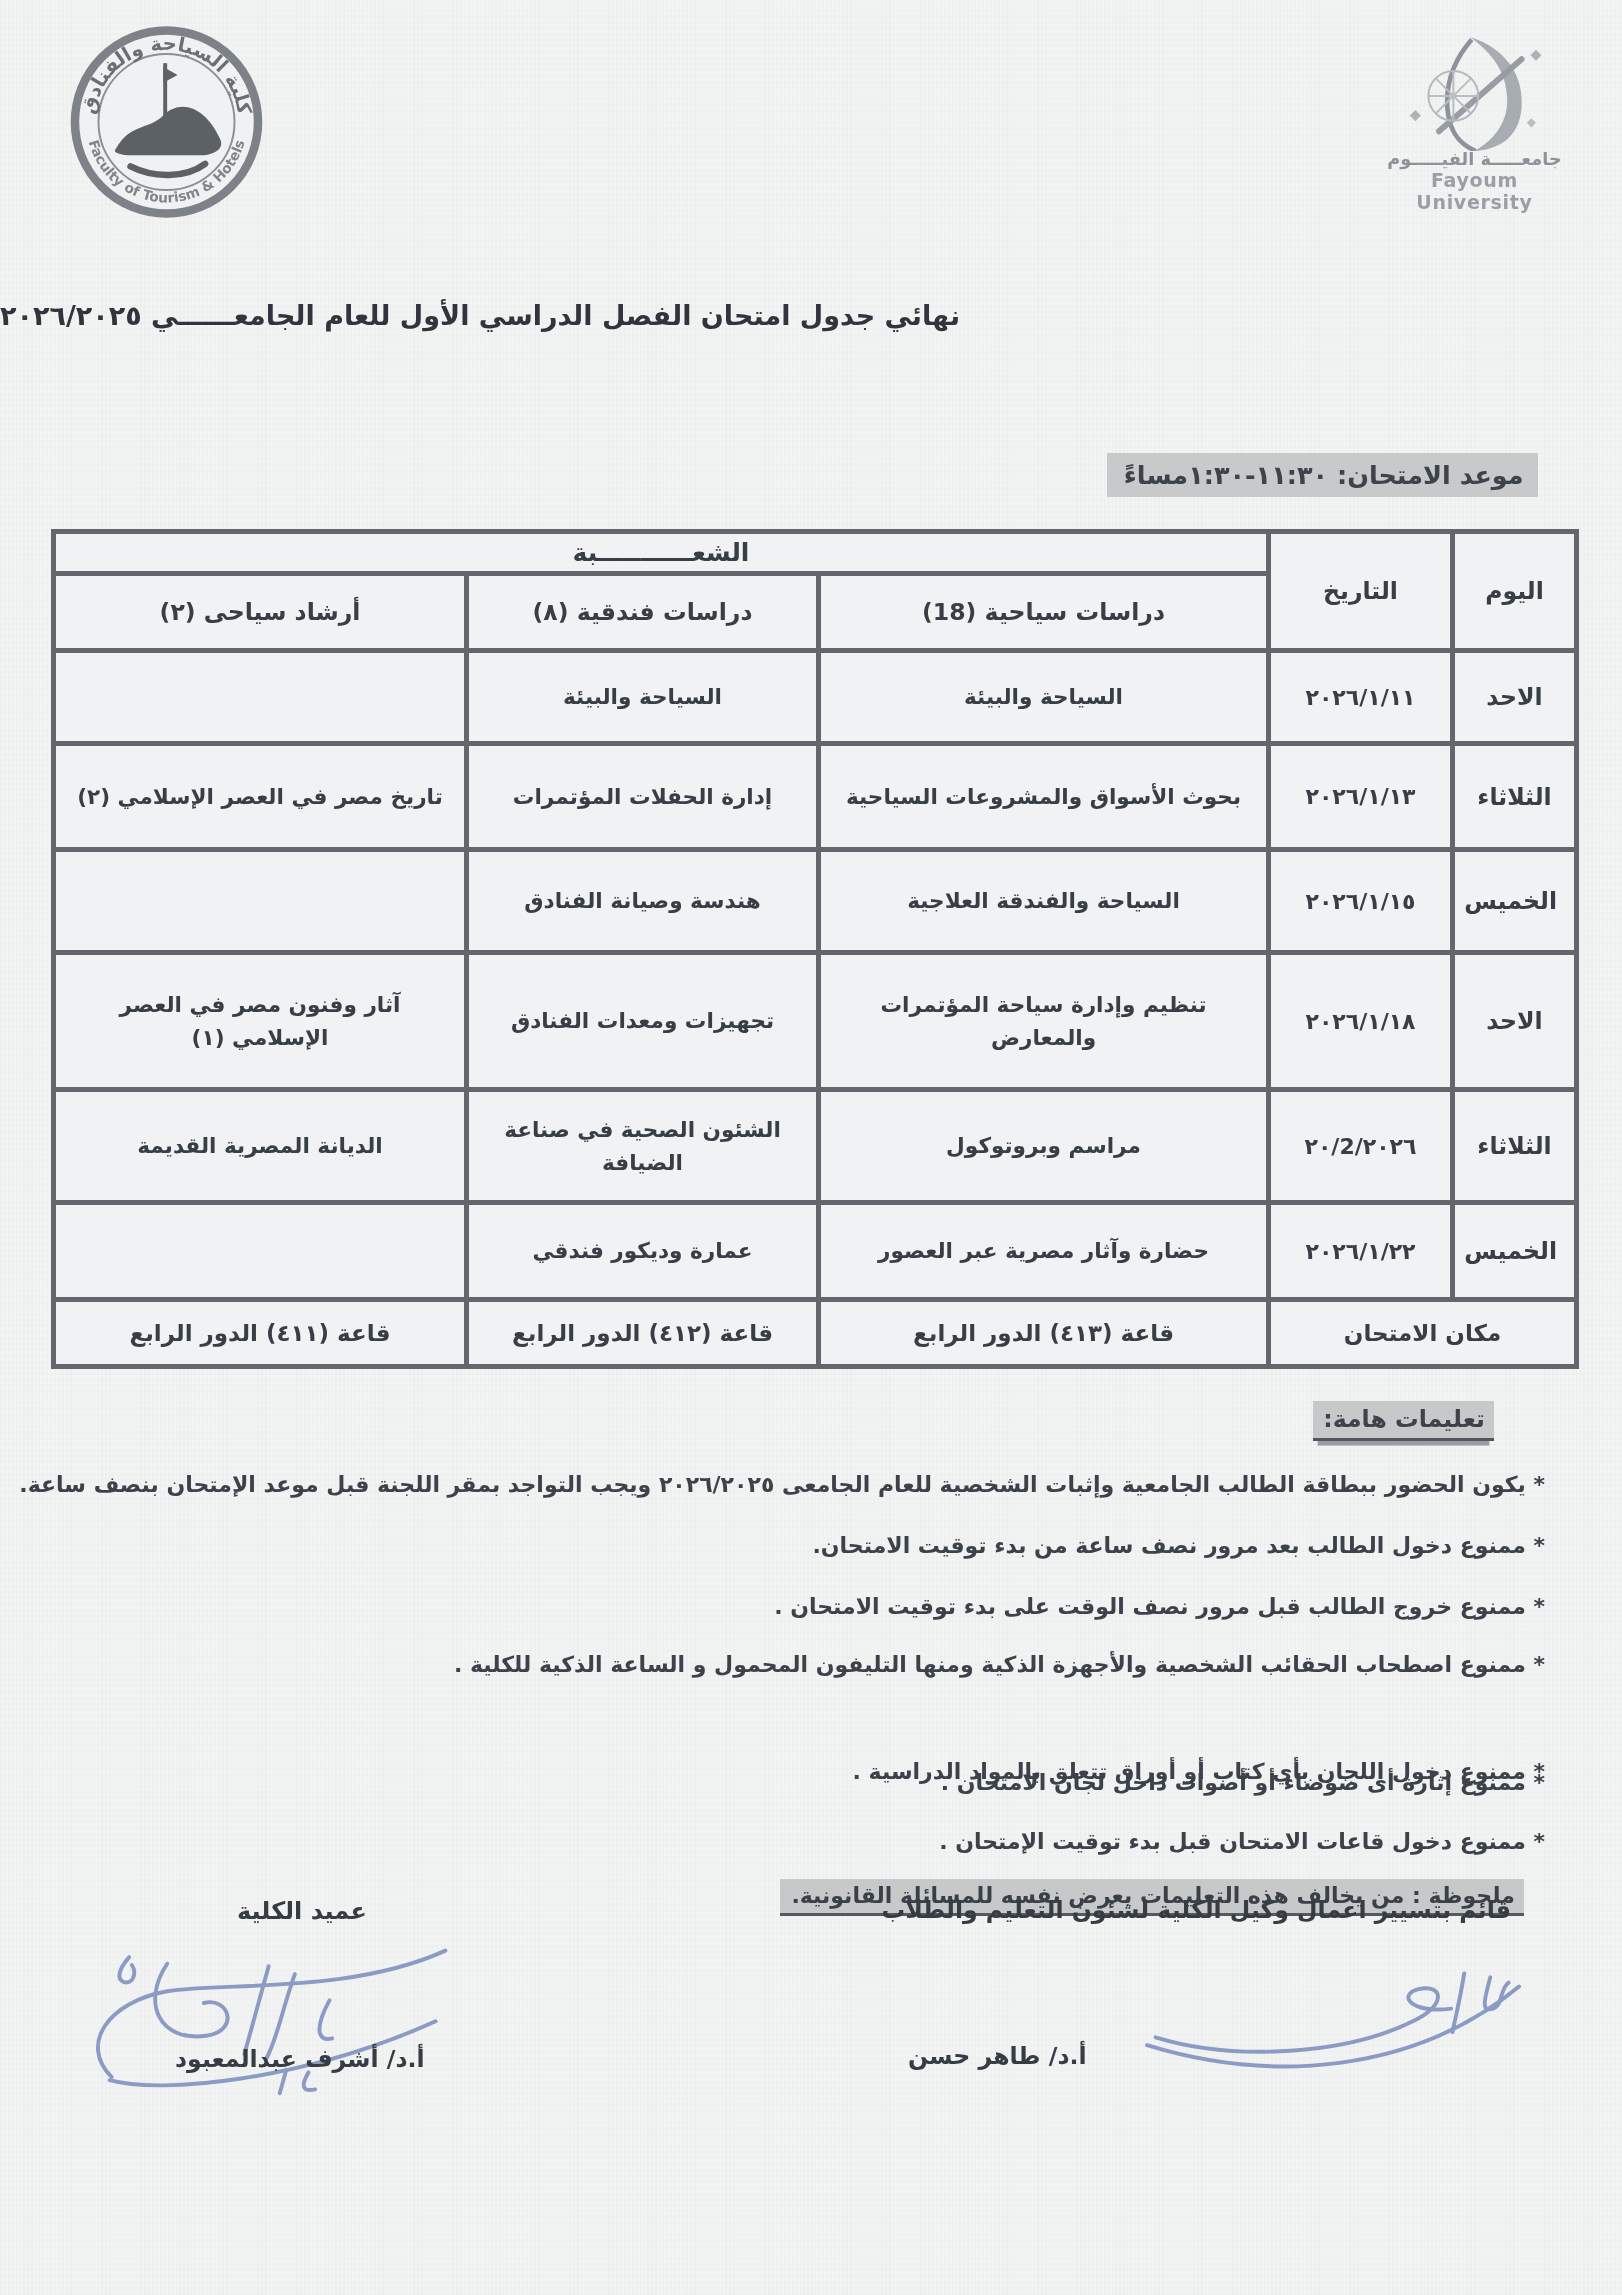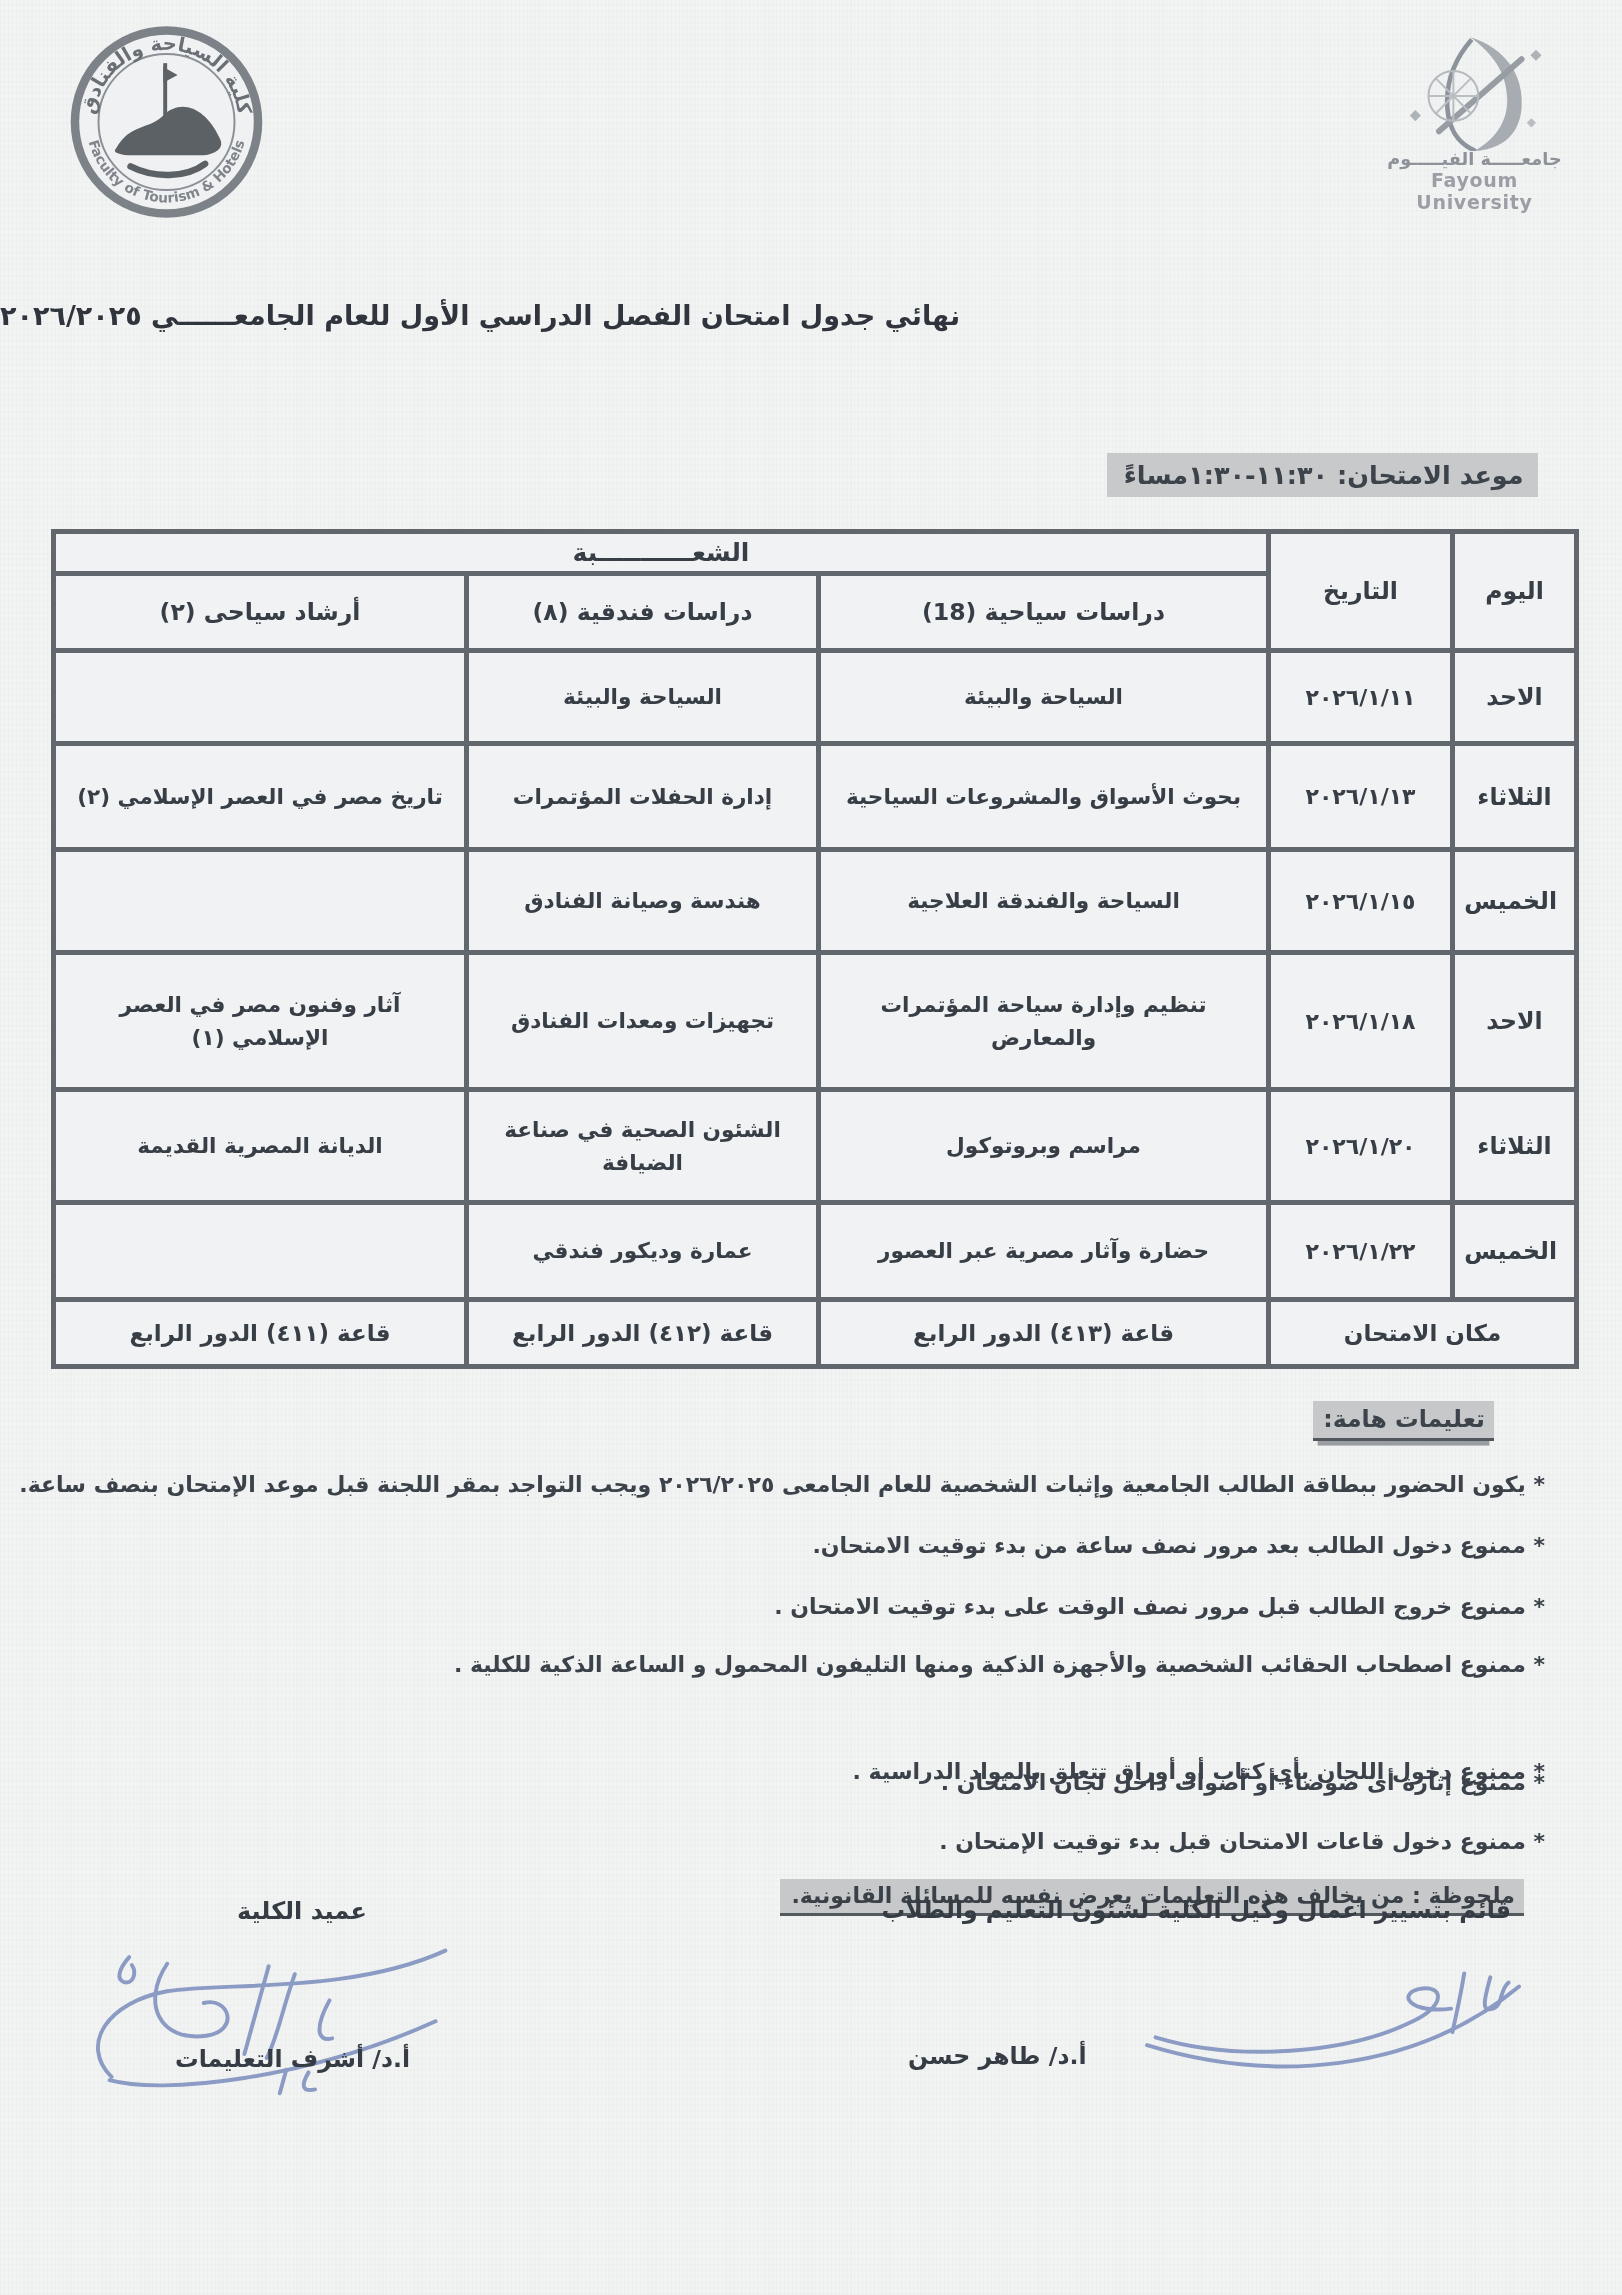--- a/index.html
+++ b/index.html
@@ -143,21 +143,21 @@
     </tr>
     <tr style="height:137px">
       <td class="day">الاحد</td>
       <td class="date">٢٠٢٦/١/١٨</td>
       <td class="subj">تنظيم وإدارة سياحة المؤتمرات والمعارض</td>
       <td class="subj">تجهيزات ومعدات الفنادق</td>
       <td class="subj">آثار وفنون مصر في العصر الإسلامي (١)</td>
     </tr>
     <tr style="height:113px">
       <td class="day">الثلاثاء</td>
-      <td class="date">٢٠٢٦/١/٢٠</td>
+      <td class="date">٢٠٢٦/2/٢٠</td>
       <td class="subj">مراسم وبروتوكول</td>
       <td class="subj">الشئون الصحية في صناعة الضيافة</td>
       <td class="subj">الديانة المصرية القديمة</td>
     </tr>
     <tr style="height:97px">
       <td class="day">الخميس</td>
       <td class="date">٢٠٢٦/١/٢٢</td>
       <td class="subj">حضارة وآثار مصرية عبر العصور</td>
       <td class="subj">عمارة وديكور فندقي</td>
       <td class="subj empty"></td>
@@ -203,16 +203,16 @@
         <path d="M305,66 L268,200"></path>
         <path d="M345,78 C324,138 318,176 302,206"></path>
         <path d="M398,118 C376,158 378,182 402,176"></path>
         <path d="M92,52 C76,70 72,86 84,90 C98,94 104,76 96,64"></path>
         <path d="M332,224 L322,260"></path>
         <path d="M366,228 C354,248 356,258 376,254"></path>
         <path d="M62,240 C140,262 360,240 560,150"></path>
       </g>
     </svg>
   </div>
-  <div class="abs sig-name-left">أ.د/ أشرف التعليمات</div>
+  <div class="abs sig-name-left">أ.د/ أشرف عبدالمعبود</div>
 
 </div>
 
 
 </body></html>

